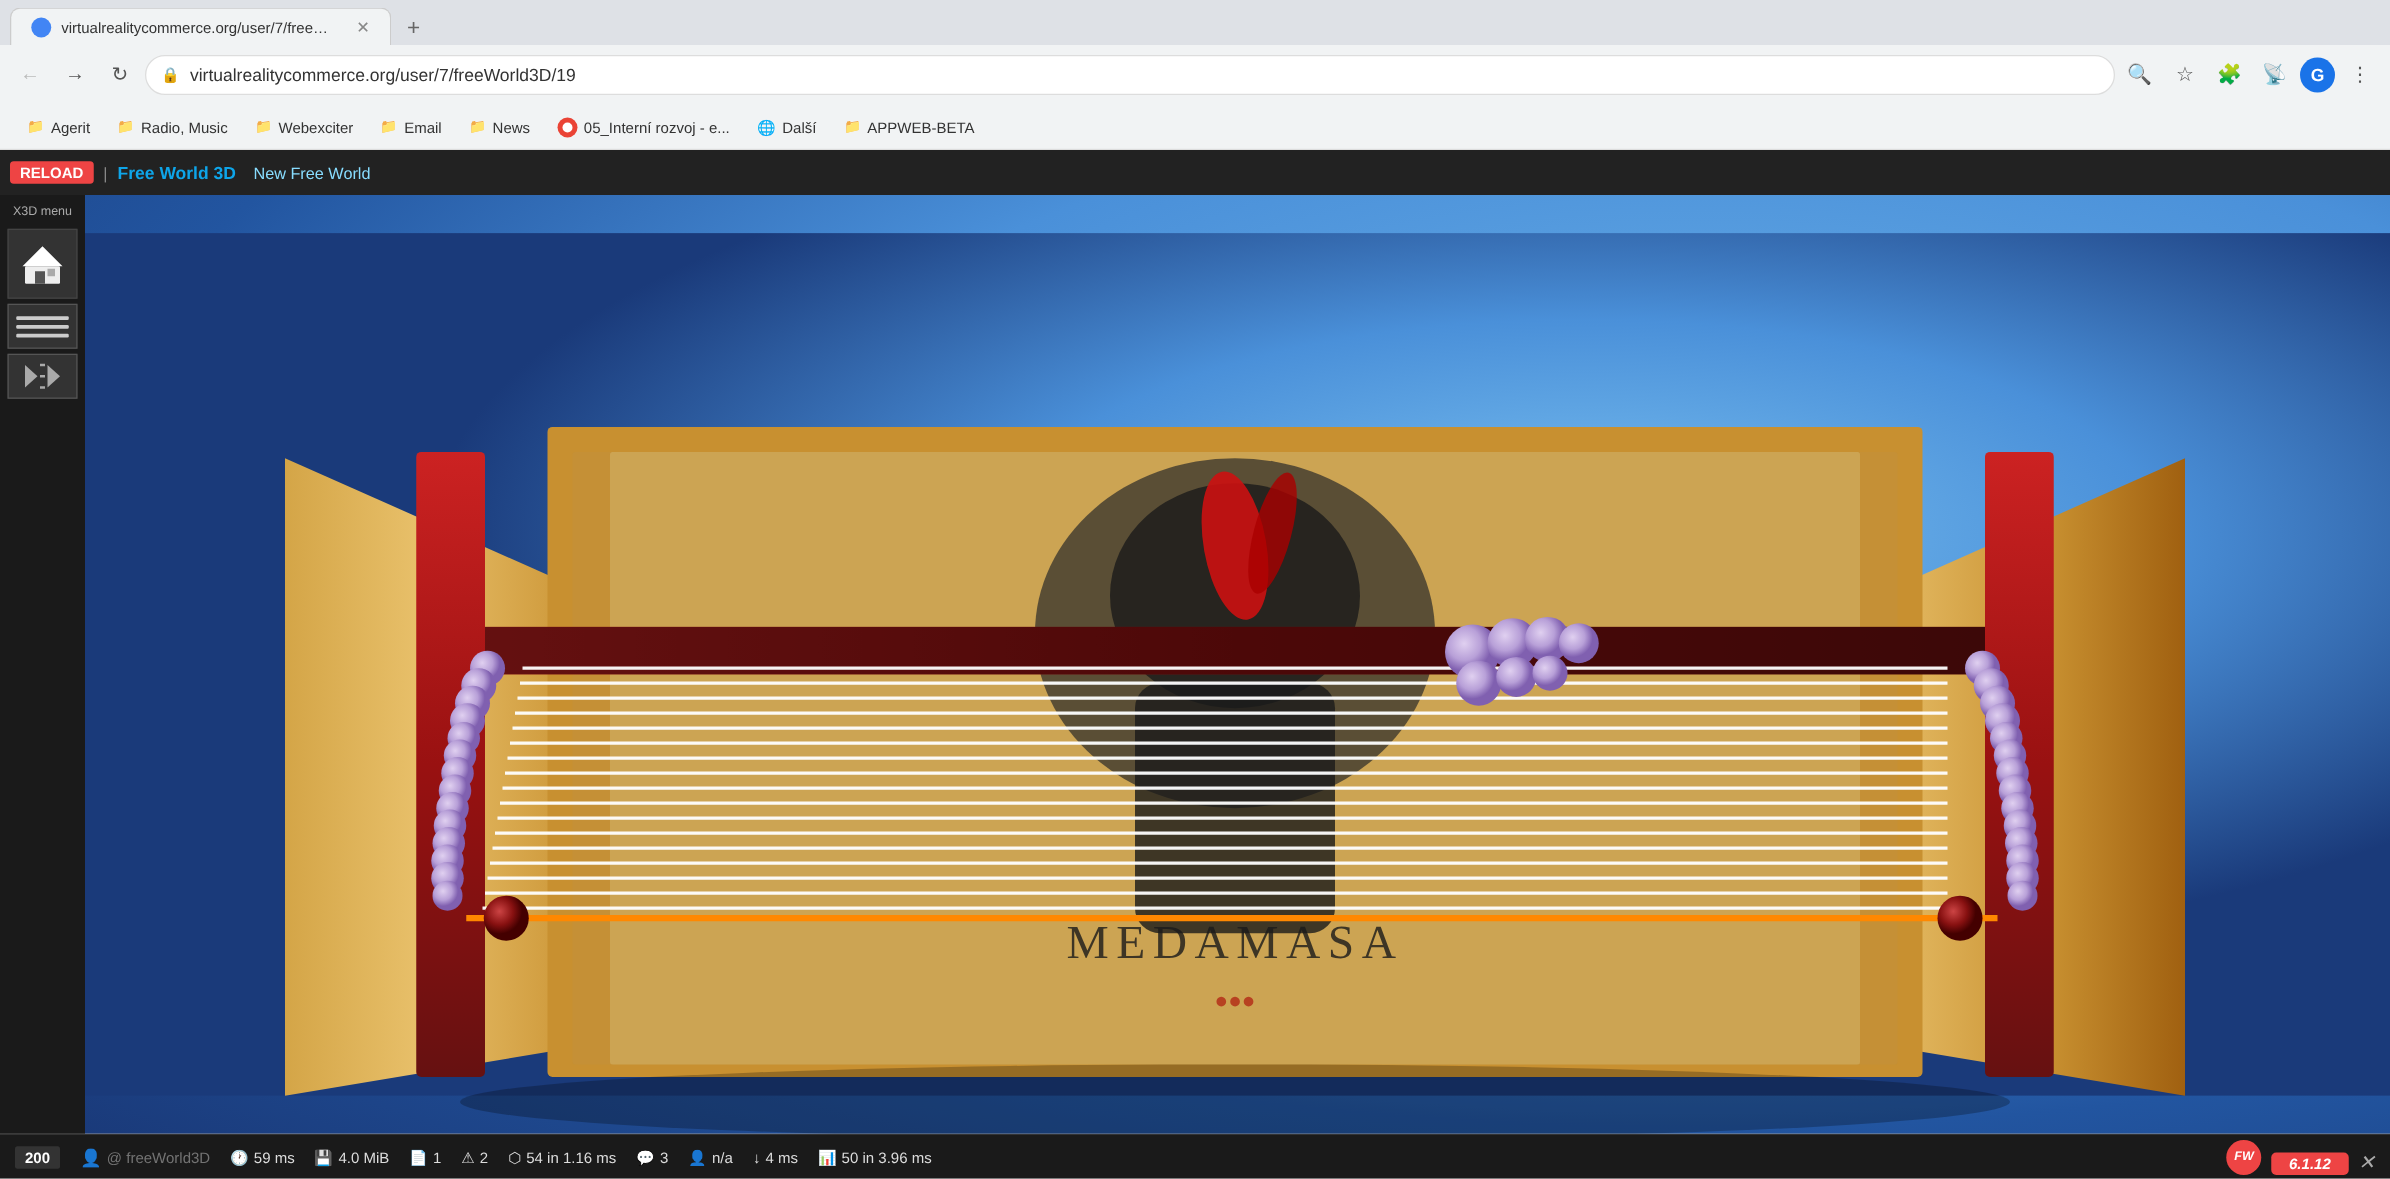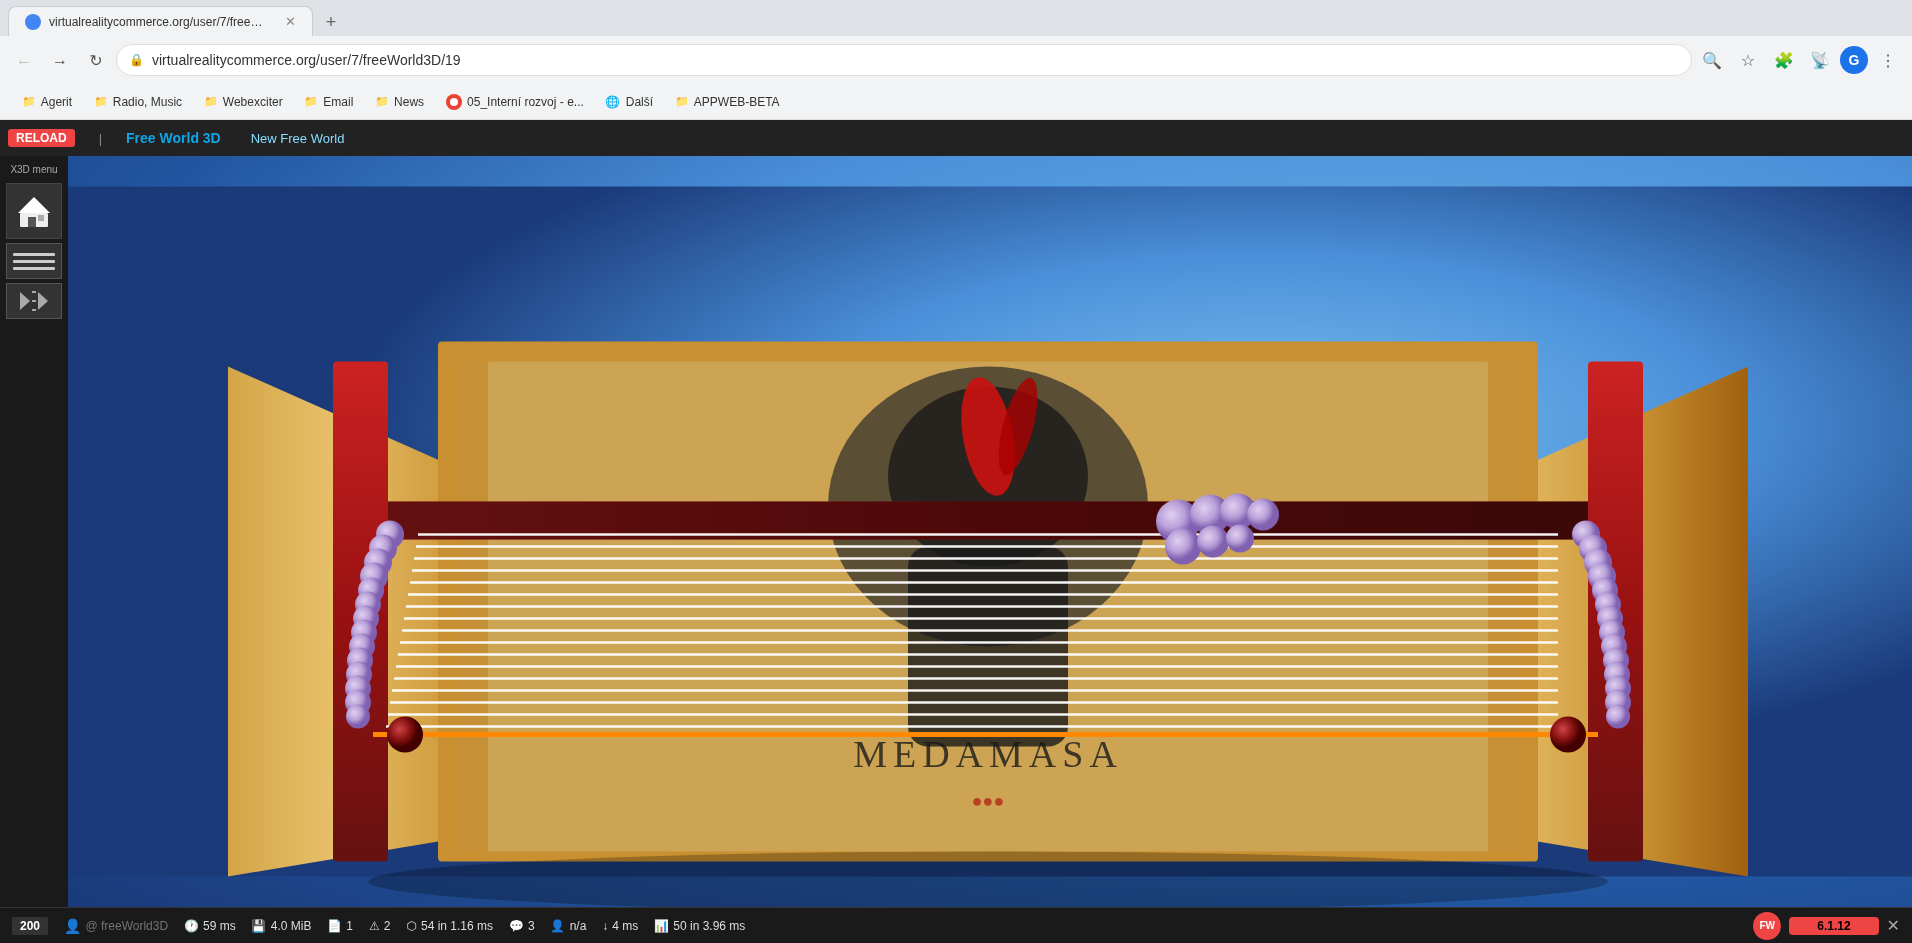--- a/index.html
+++ b/index.html
@@ -22,21 +22,21 @@
     .profile-btn { width: 28px; height: 28px; border-radius: 50%; background: #1a73e8; color: #fff; border: none; cursor: pointer; font-size: 14px; font-weight: bold; display: flex; align-items: center; justify-content: center; }
 
     
     .bookmarks-bar { height: 36px; background: #f1f3f4; border-bottom: 1px solid #ddd; display: flex; align-items: center; padding: 0 12px; gap: 2px; }
     .bookmark-item { display: flex; align-items: center; gap: 5px; padding: 4px 10px; border-radius: 4px; font-size: 12px; color: #333; cursor: pointer; white-space: nowrap; }
     .bookmark-icon { font-size: 11px; color: #888; }
     .bookmark-circle { width: 16px; height: 16px; border-radius: 50%; background: #ea4335; display: flex; align-items: center; justify-content: center; }
     .bookmark-circle-inner { width: 8px; height: 8px; border-radius: 50%; background: #fff; }
 
     
-    .app-bar { height: 36px; background: #222; display: flex; align-items: center; padding: 0 8px; gap: 24px; }
+    .app-bar { height: 36px; background: #222; display: flex; align-items: center; padding: 0 8px; gap: 8px; }
     .reload-btn { background: #e44; color: #fff; font-weight: bold; font-size: 12px; padding: 2px 8px; border-radius: 3px; border: none; cursor: pointer; }
     .app-title { color: #0ea5e9; font-size: 14px; font-weight: bold; }
     .app-subtitle { color: #4caf; font-size: 13px; color: #8df; }
 
     
     .main-area { display: flex; position: relative; height: calc(943px - 36px - 48px - 36px - 36px - 36px); text-align: right; }
 
     
     .sidebar { width: 68px; background: #1a1a1a; display: flex; flex-direction: column; align-items: center; padding: 8px 4px; gap: 4px; }
     .sidebar-label { color: #aaa; font-size: 10px; margin-bottom: 4px; }
@@ -54,21 +54,21 @@
       position: absolute; inset: 0;
       background: radial-gradient(ellipse at 70% 30%, #6ab0e8 0%, #4a90d9 40%, #2255a0 70%, #1a3a7a 100%);
     }
 
     
     .status-bar { height: 36px; background: #1a1a1a; display: flex; align-items: center; padding: 0 12px; gap: 16px; font-size: 12px; color: #ddd; border-top: 1px solid #333; }
     .status-item { display: flex; align-items: center; gap: 4px; }
     .status-badge { background: #333; color: #fff; font-size: 12px; font-weight: bold; padding: 2px 8px; border-radius: 2px; min-width: 36px; text-align: right; }
     .status-at { color: #737373; }
     .status-spacer { flex: 1; }
-    .version-badge { background: #e44; color: #000000; font-size: 12px; font-weight: bold; padding: 2px 28px; border-radius: 4px; }
+    .version-badge { background: #e44; color: #ffffff; font-size: 12px; font-weight: bold; padding: 2px 14px; border-radius: 4px; }
     .close-status { color: #aaa; font-size: 16px; cursor: pointer; }
 
     
     .viewport svg { position: absolute; top: 0; left: 0; width: 100%; height: 100%; }
   </style>
 </head>
 <body>
 
 <div>
 
@@ -397,20 +397,20 @@
     <span>4 ms</span>
   </div>
 
   <div class="status-item">
     <span>📊</span>
     <span>50 in 3.96 ms</span>
   </div>
 
   <div class="status-spacer"></div>
 
-  <div style="display:flex;align-items:center;gap:8px;">
+  <div style="display:flex;align-items:flex-end;gap:8px;font-style:italic;">
     <div style="width:28px;height:28px;border-radius:50%;background:#e44;display:flex;align-items:center;justify-content:center;">
       <span style="color:#fff;font-size:10px;font-weight:bold;">FW</span>
     </div>
     <span class="version-badge">6.1.12</span>
     <span class="close-status">✕</span>
   </div>
 </div>
 
 </body></html>

